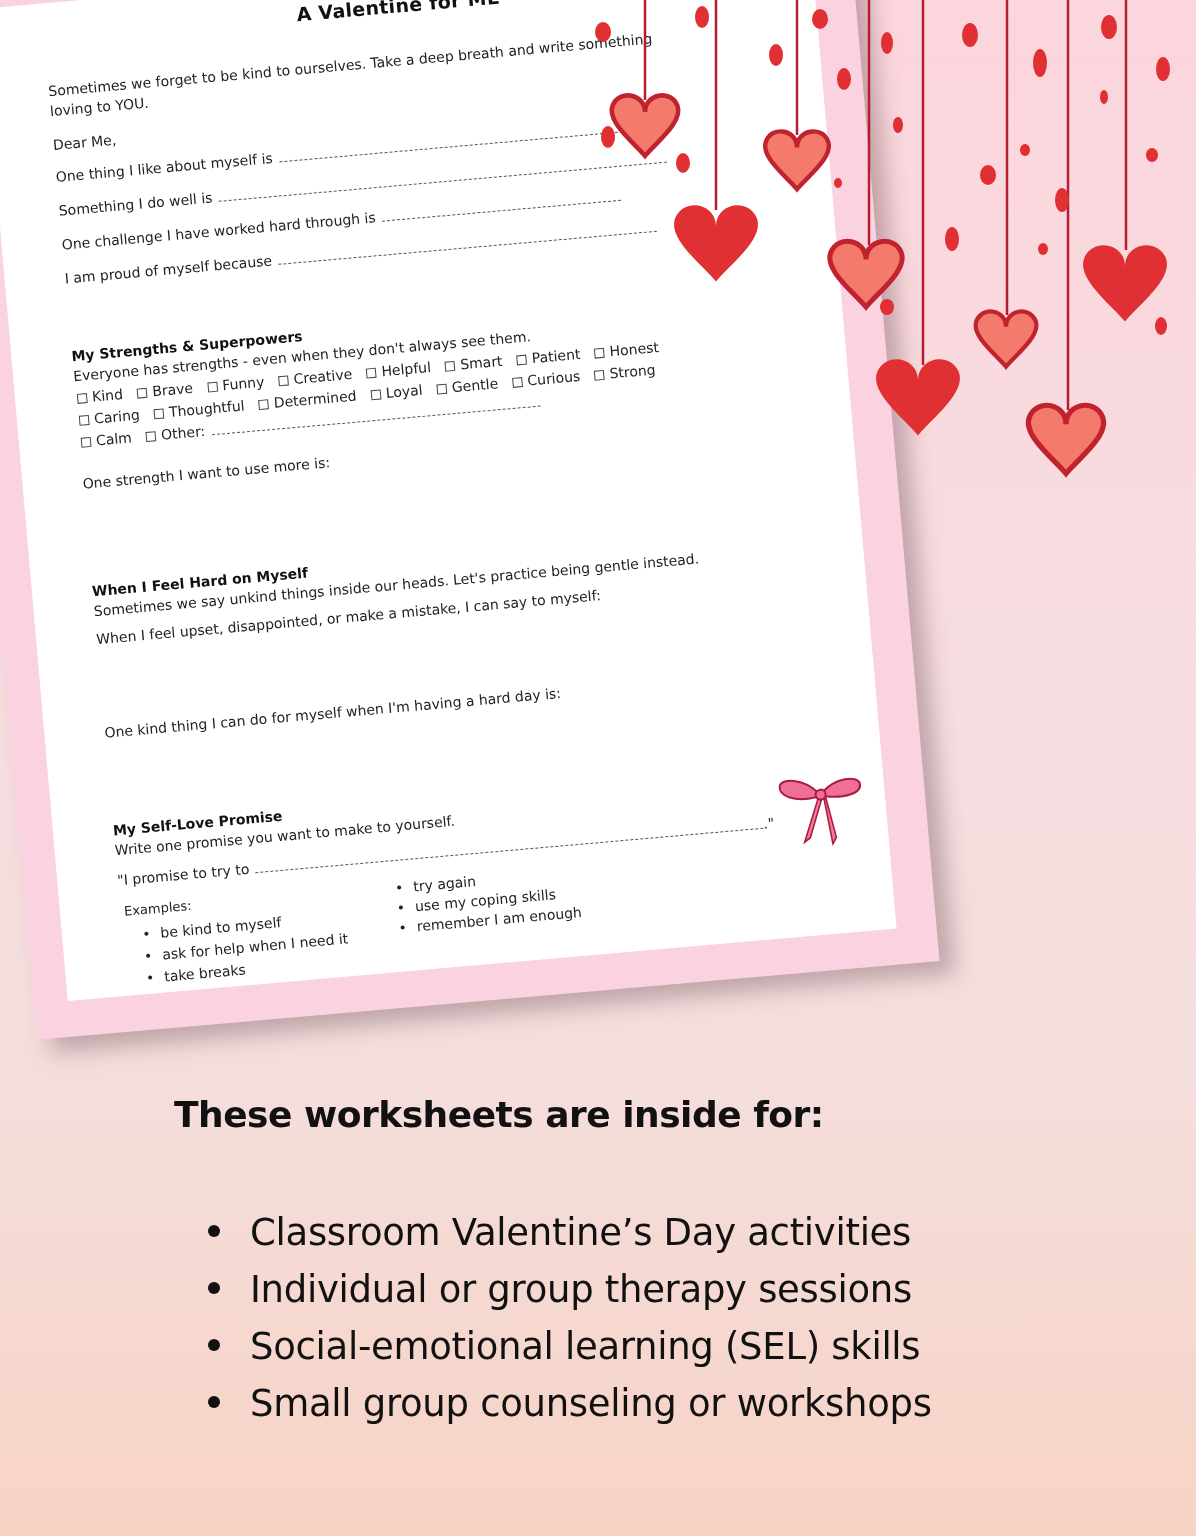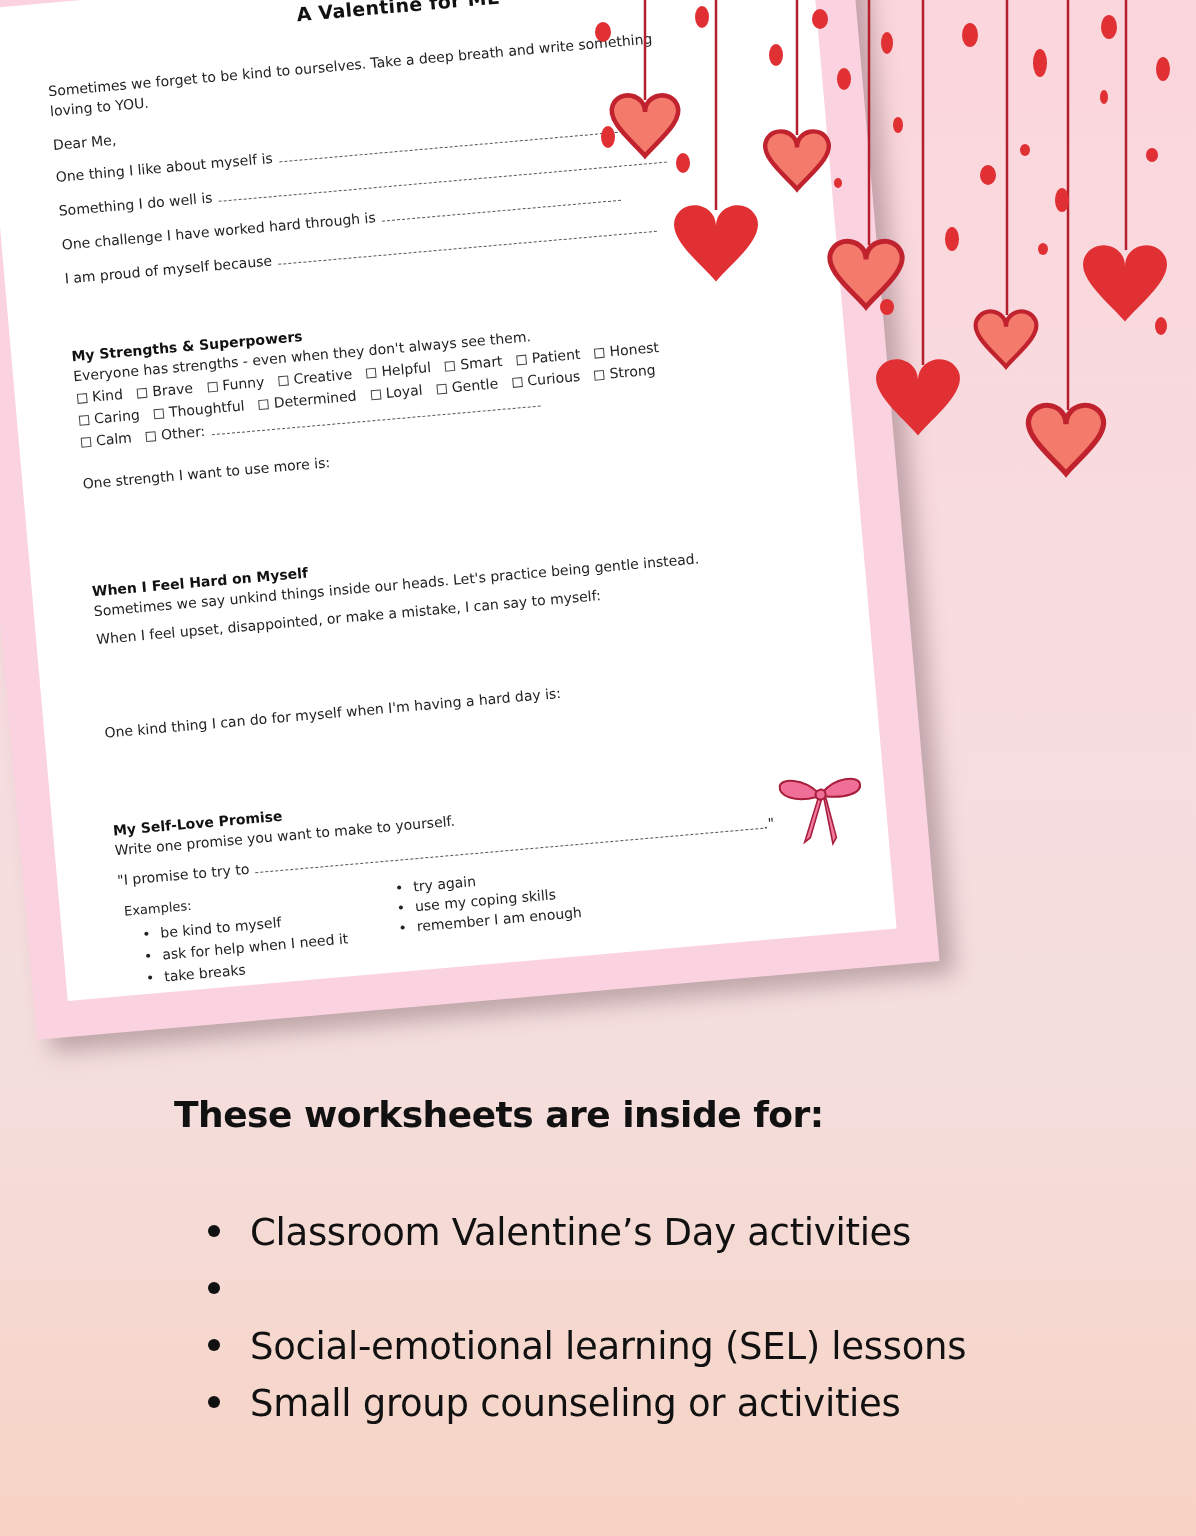--- a/index.html
+++ b/index.html
@@ -181,16 +181,16 @@
       <ellipse cx="1043" cy="249" rx="5" ry="6"></ellipse>
       <ellipse cx="887" cy="307" rx="7" ry="8"></ellipse>
       <ellipse cx="1161" cy="326" rx="6" ry="9"></ellipse>
     </g>
   </svg>
 </div>
 
 <div class="promo-title">These worksheets are inside for:</div>
 <ul class="promo-list">
   <li><span class="dot"></span><span>Classroom Valentine’s Day activities</span></li>
-  <li><span class="dot"></span></li>
-  <li><span class="dot"></span><span>Social-emotional learning (SEL) lessons</span></li>
-  <li><span class="dot"></span><span>Small group counseling or activities</span></li>
+  <li><span class="dot"></span><span>Individual or group therapy sessions</span></li>
+  <li><span class="dot"></span><span>Social-emotional learning (SEL) skills</span></li>
+  <li><span class="dot"></span><span>Small group counseling or workshops</span></li>
 </ul>
 
 </body></html>

